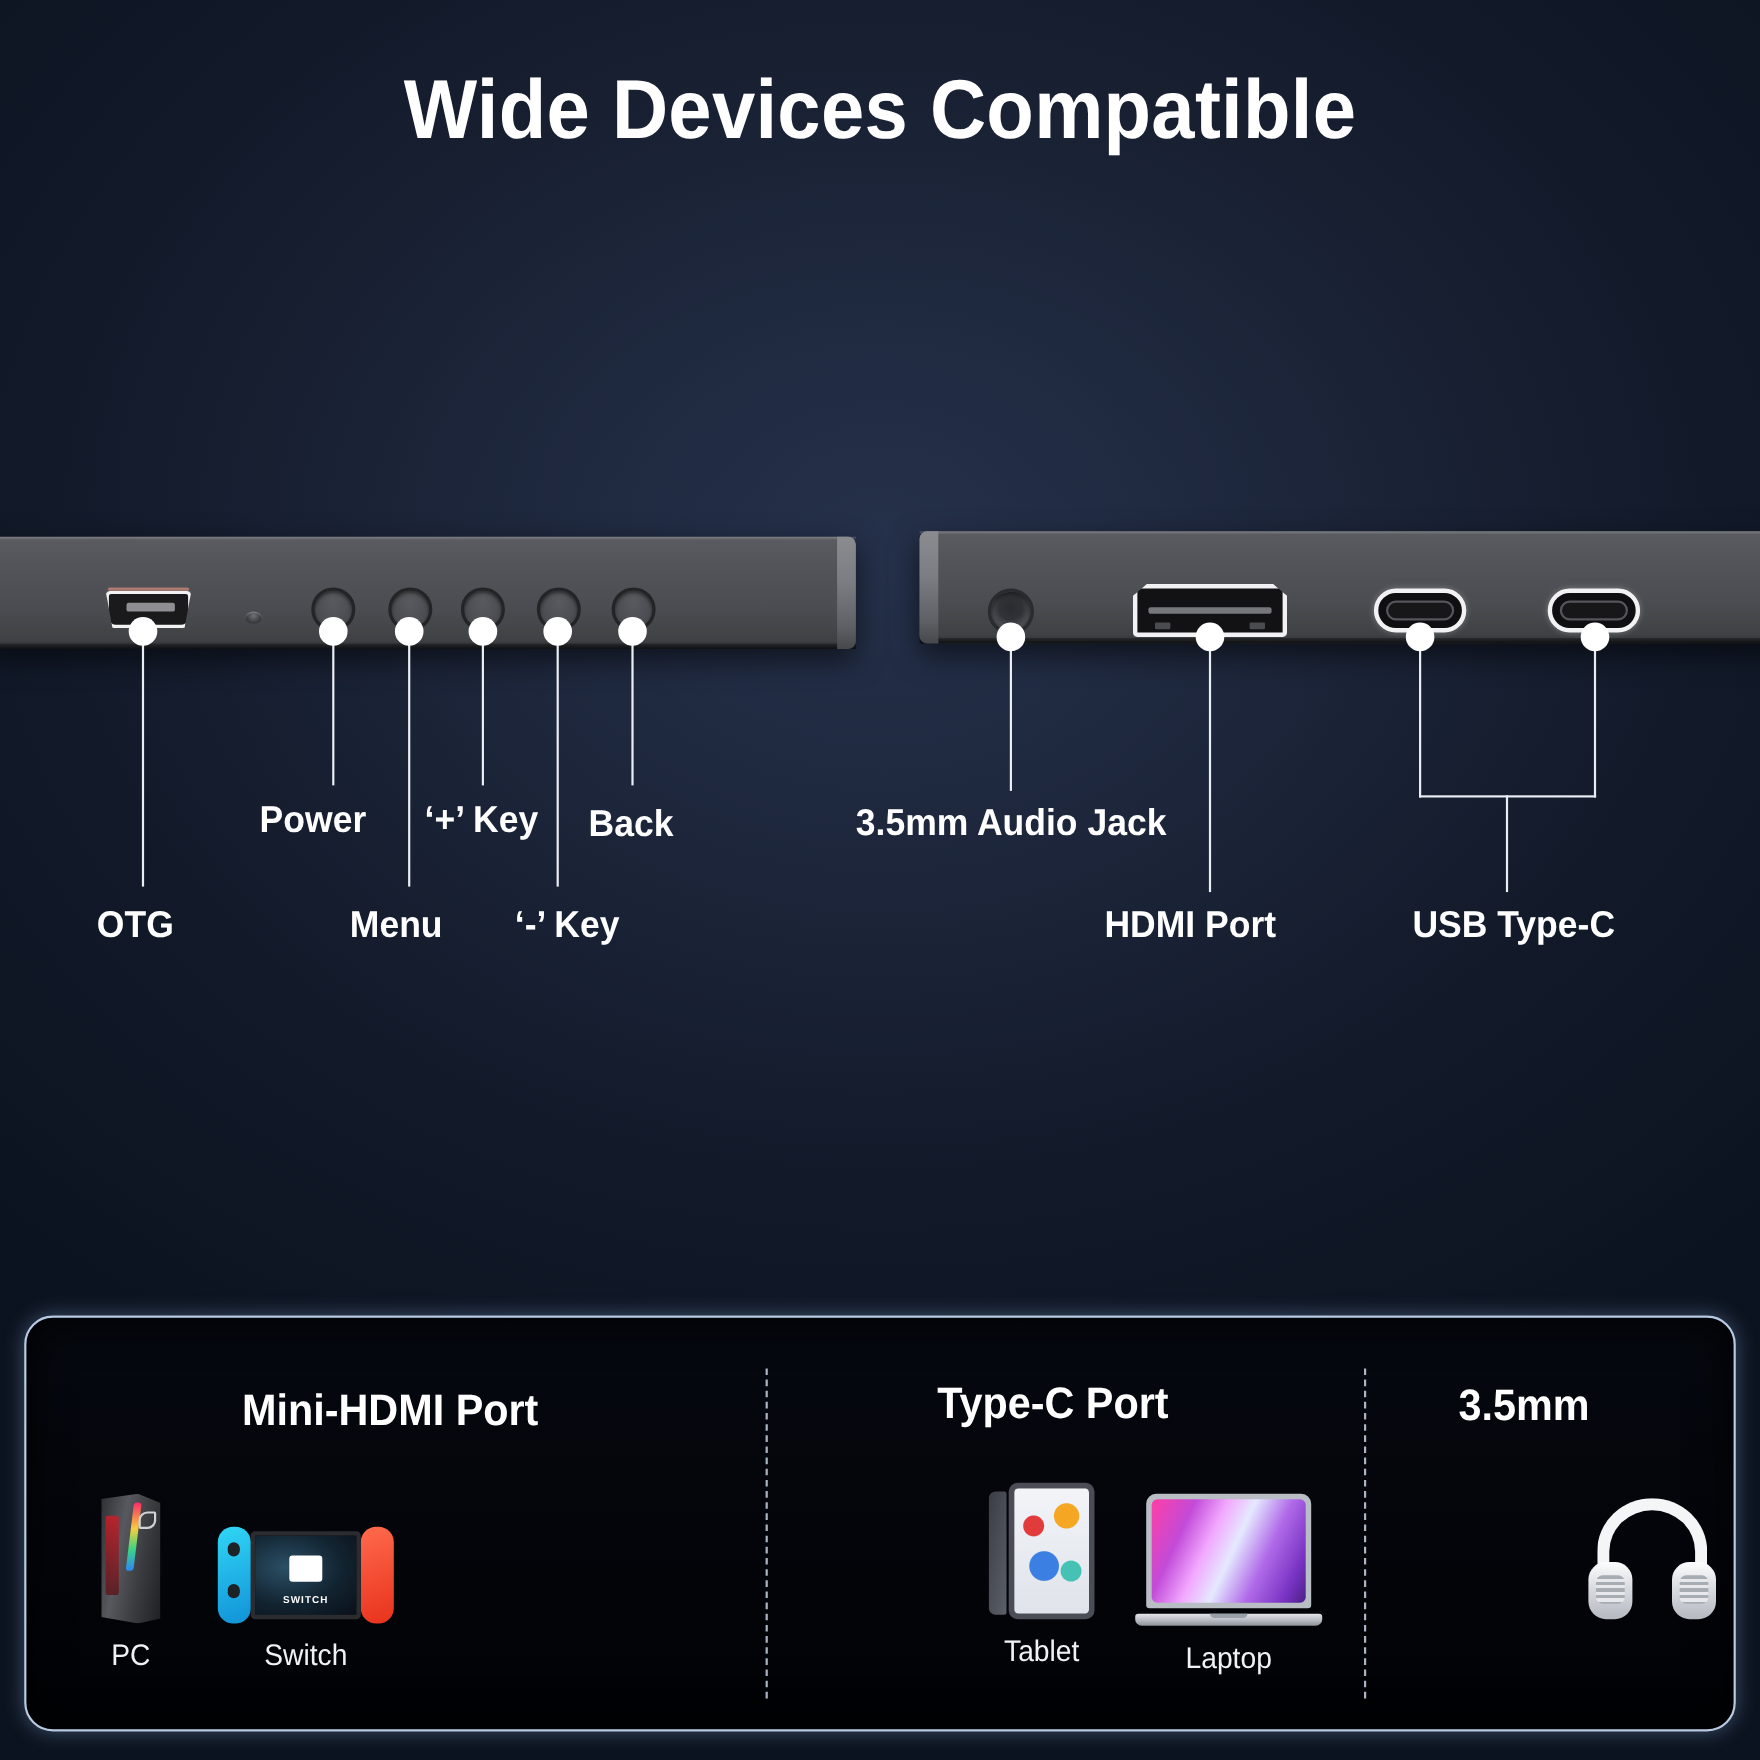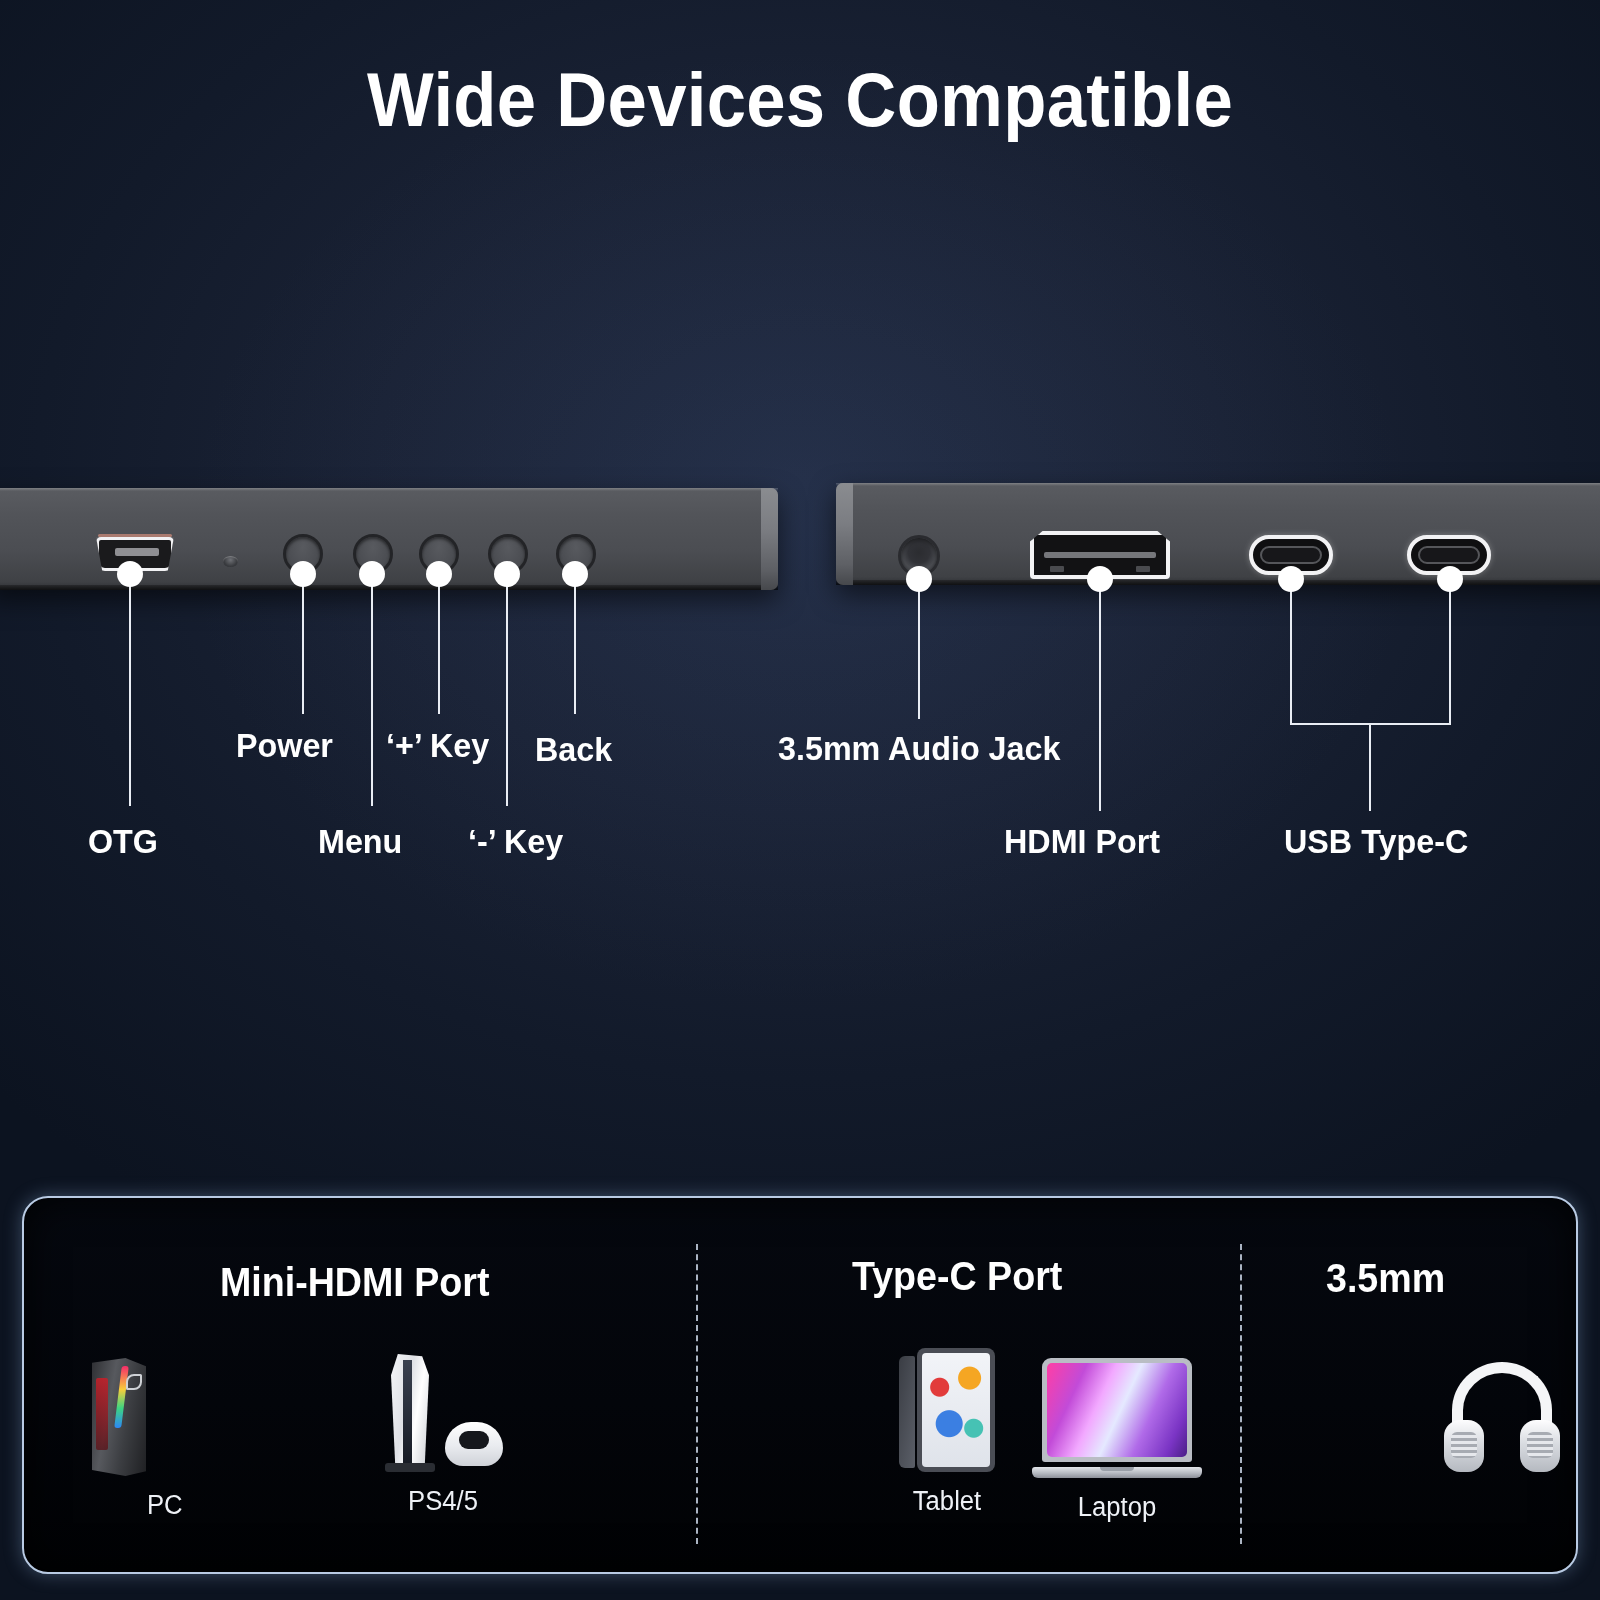--- a/index.html
+++ b/index.html
@@ -550,44 +550,52 @@
 
   <div class="panel">
 
     <div class="divider" style="left:672px;"></div>
     <div class="divider" style="left:1216px;"></div>
 
     <div class="group-title" style="left:196px; top:62px;">Mini-HDMI Port</div>
     <div class="group-title" style="left:828px; top:56px;">Type-C  Port</div>
     <div class="group-title" style="left:1302px; top:58px;">3.5mm</div>
 
-    <div class="device" style="left:28px; top:148px; width:134px;text-align:right;">
+    <div class="device" style="left:28px; top:148px; width:134px;">
       <div class="art">
         <div class="pc-tower">
           <div class="body"></div>
           <div class="red"></div>
           <div class="rgb"></div>
           <div class="logo"></div>
         </div>
       </div>
       <div class="cap">PC</div>
     </div>
 
-
-    <div class="device" style="left:336px; top:144px; width:166px;">
+    <div class="device" style="left:158px; top:148px; width:192px;">
       <div class="art">
-        <div class="ps5">
-          <div class="console"></div>
-          <div class="strip"></div>
-          <div class="base"></div>
-          <div class="pad"></div>
+        <div class="switch-con">
+          <div class="joy l">
+              <div class="joycon-stick" style="left:9px; top:16px;"></div>
+                             <div class="joycon-stick" style="left:9px; top:52px;"></div>
+            </div>
+          <div class="screen">
+            <div class="nlogo"></div>
+            <div class="nword">SWITCH</div>
+          </div>
+          <div class="joy r">
+              <div class="joycon-stick" style="left:9px; top:14px;"></div>
+                             <div class="joycon-stick" style="left:9px; top:54px;"></div>
+            </div>
         </div>
       </div>
-      <div class="cap">PS4/5</div>
+      <div class="cap">Switch</div>
     </div>
+
 
 
 
     <div class="device" style="left:848px; top:144px; width:150px;">
       <div class="art">
         <div class="tablet">
           <div class="edge"></div>
           <div class="frame">
               <div class="scr"></div>
             </div>

